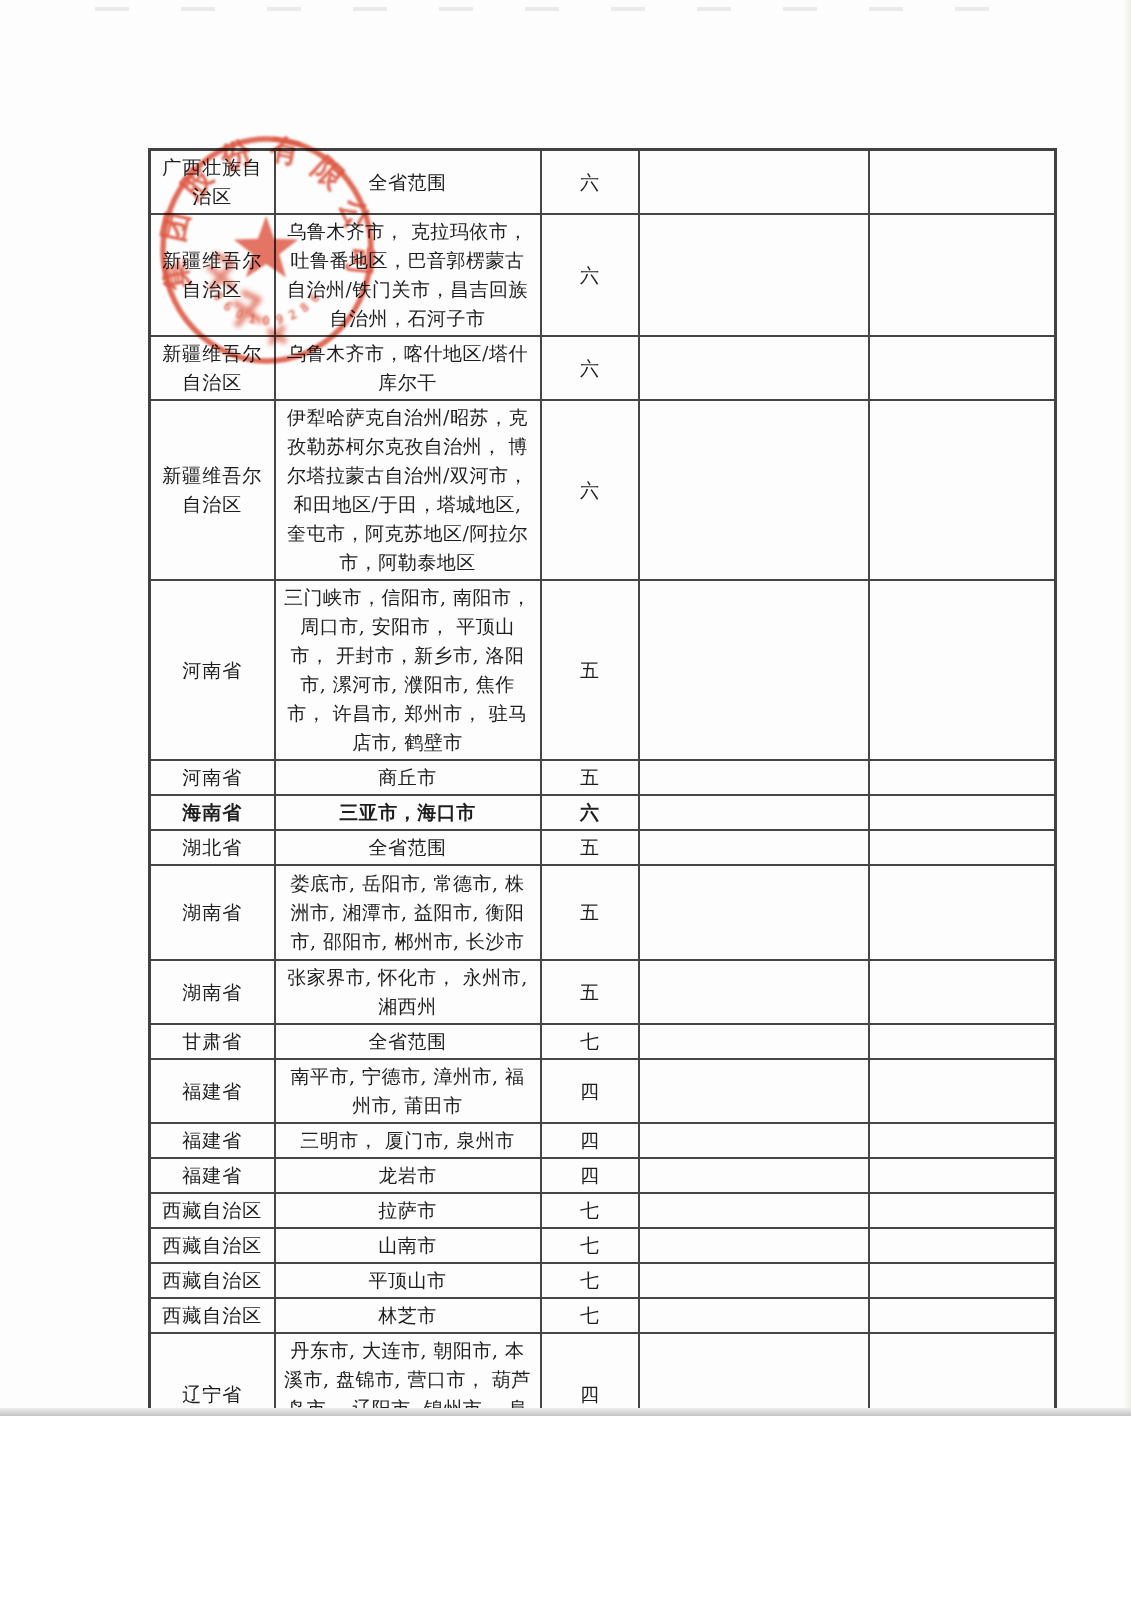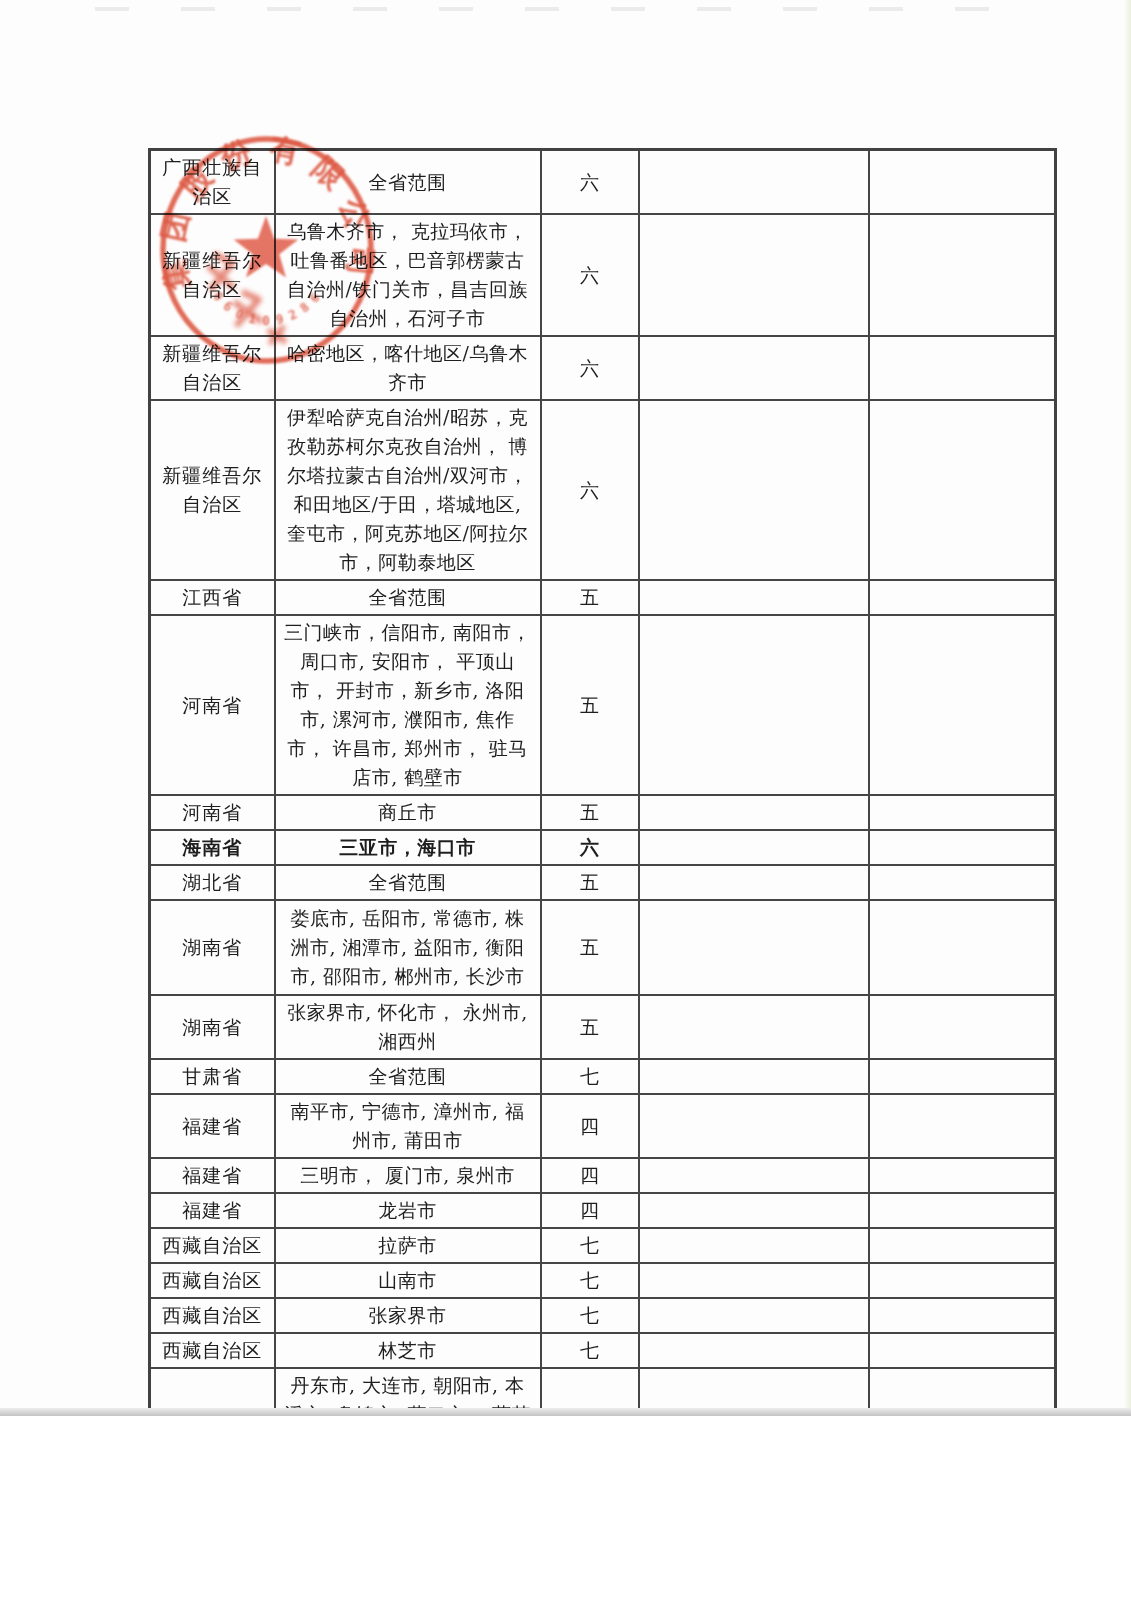--- a/index.html
+++ b/index.html
@@ -67,39 +67,32 @@
   </tr>
         <tr style="height: 118px;">
     <td class="c-prov">新疆维吾尔自治区</td>
     <td class="c-region">乌鲁木齐市， 克拉玛依市， 吐鲁番地区，巴音郭楞蒙古自治州/铁门关市，昌吉回族自治州，石河子市</td>
     <td class="c-grade">六</td>
     <td class="c-b1"></td>
     <td class="c-b2"></td>
   </tr>
         <tr style="height: 62px;">
     <td class="c-prov">新疆维吾尔自治区</td>
-    <td class="c-region">哈密地区，喀什地区/乌鲁木齐市</td>
+    <td class="c-region">乌鲁木齐市，喀什地区/塔什库尔干</td>
     <td class="c-grade">六</td>
     <td class="c-b1"></td>
     <td class="c-b2"></td>
   </tr>
         <tr style="height: 150px;">
     <td class="c-prov">新疆维吾尔自治区</td>
     <td class="c-region">伊犁哈萨克自治州/昭苏，克孜勒苏柯尔克孜自治州， 博尔塔拉蒙古自治州/双河市， 和田地区/于田，塔城地区, 奎屯市，阿克苏地区/阿拉尔市，阿勒泰地区</td>
     <td class="c-grade">六</td>
     <td class="c-b1"></td>
     <td class="c-b2"></td>
   </tr>
-        <tr style="height: 30px;">
-    <td class="c-prov">江西省</td>
-    <td class="c-region">全省范围</td>
-    <td class="c-grade">五</td>
-    <td class="c-b1"></td>
-    <td class="c-b2"></td>
-  </tr>
         <tr style="height: 150px;">
     <td class="c-prov">河南省</td>
     <td class="c-region">三门峡市，信阳市, 南阳市，周口市, 安阳市， 平顶山市， 开封市，新乡市, 洛阳市, 漯河市, 濮阳市, 焦作市， 许昌市, 郑州市， 驻马店市, 鹤壁市</td>
     <td class="c-grade">五</td>
     <td class="c-b1"></td>
     <td class="c-b2"></td>
   </tr>
         <tr style="height: 31px;">
     <td class="c-prov">河南省</td>
     <td class="c-region">商丘市</td>
@@ -172,21 +165,21 @@
   </tr>
         <tr style="height: 32px;">
     <td class="c-prov">西藏自治区</td>
     <td class="c-region">山南市</td>
     <td class="c-grade">七</td>
     <td class="c-b1"></td>
     <td class="c-b2"></td>
   </tr>
         <tr style="height: 32px;">
     <td class="c-prov">西藏自治区</td>
-    <td class="c-region">张家界市</td>
+    <td class="c-region">平顶山市</td>
     <td class="c-grade">七</td>
     <td class="c-b1"></td>
     <td class="c-b2"></td>
   </tr>
         <tr style="height: 31px;">
     <td class="c-prov">西藏自治区</td>
     <td class="c-region">林芝市</td>
     <td class="c-grade">七</td>
     <td class="c-b1"></td>
     <td class="c-b2"></td>

